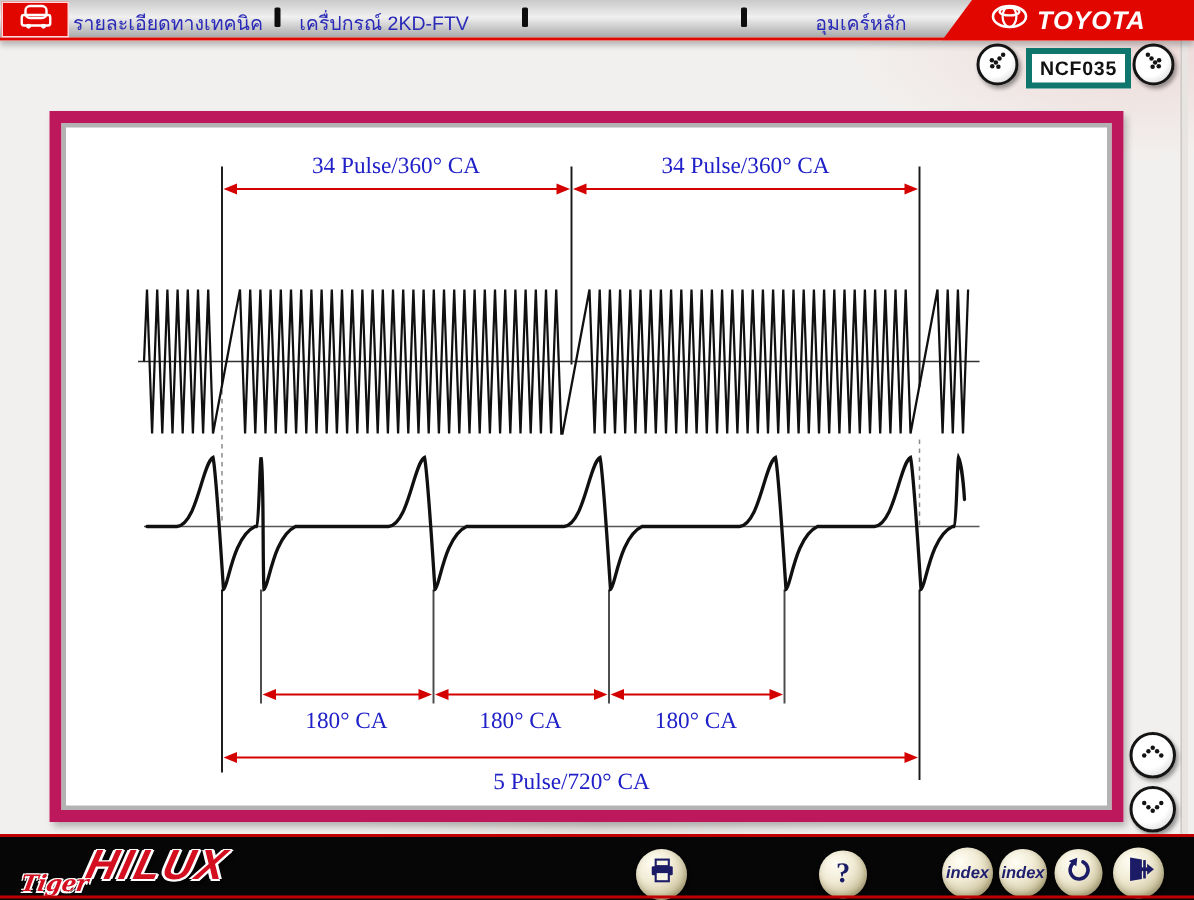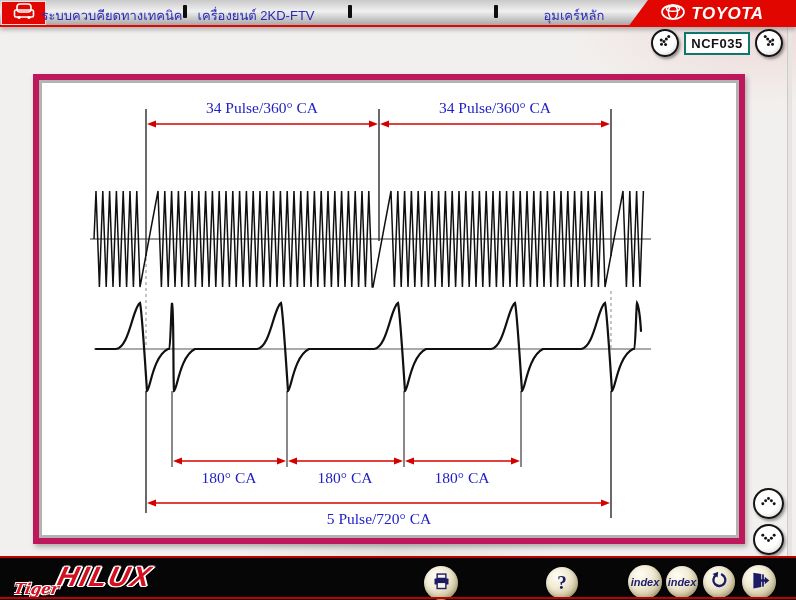--- a/index.html
+++ b/index.html
@@ -25,26 +25,26 @@
   .toyota-wrap{position:absolute;right:0;top:0;height:27px;width:168px;background:#e10600;
       clip-path:polygon(20px 0,100% 0,100% 100%,0 100%);
       display:flex;align-items:center;justify-content:center;gap:5px;}
   .toyota-text{color:#fff;font-weight:bold;font-size:17px;letter-spacing:.5px;font-style:italic;}
 
   
   .round-btn{position:absolute;border-radius:50%;background:radial-gradient(circle at 38% 32%,#ffffff 55%,#dcdcdc 85%,#bdbdbd);
       border:2.5px solid #141414;box-shadow:1.5px 2px 3px rgba(0,0,0,.4);cursor:pointer;
       display:flex;align-items:center;justify-content:center;}
   .code-box{position:absolute;left:684px;top:32px;width:62px;height:19px;background:#fff;
-      border:2px solid #0f766e;display:flex;align-items:center;justify-content:center;
+      border:4px solid #0f766e;display:flex;align-items:center;justify-content:center;
       font-weight:bold;font-size:13px;color:#111;letter-spacing:.5px;}
 
   
   .panel{position:absolute;left:33px;top:74px;width:700px;height:458px;background:#fff;
-      border:6px solid #be185d;box-shadow:2px 3px 5px rgba(0,0,0,.28);}
+      border:8px solid #be185d;box-shadow:2px 3px 5px rgba(0,0,0,.28);}
   .panel-frame{position:absolute;inset:0;border:3px solid #b3b3b3;pointer-events:none;}
   .panel svg{position:absolute;inset:0;width:100%;height:100%;}
   .dim-label{font-family:"Liberation Serif","DejaVu Serif",serif;font-size:15.5px;
       fill:#2020c8;text-anchor:middle;}
 
   
   .bottombar{position:absolute;left:0;top:556px;width:796px;height:44px;background:#060606;
       border-top:2px solid #c00000;}
   .bottombar::after{content:"";position:absolute;left:0;bottom:3px;width:100%;height:2px;background:#c00000;}
   .hilux{position:absolute;left:58px;top:3px;font-size:28px;font-weight:bold;font-style:italic;
@@ -71,23 +71,23 @@
   <div class="car-tab">
     <span>
       <svg width="26" height="20" viewBox="0 0 26 20">
         <rect x="6" y="3" width="14" height="8" rx="3" fill="none" stroke="#fff" stroke-width="1.6"></rect>
         <rect x="3.5" y="9" width="19" height="7" rx="1.5" fill="none" stroke="#fff" stroke-width="1.6"></rect>
         <circle cx="8" cy="16.5" r="1.6" fill="#fff"></circle>
           <circle cx="18" cy="16.5" r="1.6" fill="#fff"></circle>
       </svg>
     </span>
   </div>
-  <span class="menu-item" style="left:112px">ระบบควบคียดทางเทคนิค</span>
+  <span class="menu-item" style="left:112px">รายละเอียดทางเทคนิค</span>
   <div class="menu-sep" style="left:183px"></div>
-  <span class="menu-item" style="left:256px">เครื่องยนต์ 2KD-FTV</span>
+  <span class="menu-item" style="left:256px">เครื่ปกรณ์ 2KD-FTV</span>
   <div class="menu-sep" style="left:348px"></div>
   <div class="menu-sep" style="left:494px"></div>
   <span class="menu-item" style="left:574px">อุมเคร์หลัก</span>
   <div class="toyota-wrap">
     <span>
       <svg width="26" height="18" viewBox="0 0 26 18">
         <ellipse cx="13" cy="9" rx="11" ry="7" fill="none" stroke="#fff" stroke-width="1.7"></ellipse>
         <ellipse cx="13" cy="9" rx="4.6" ry="7" fill="none" stroke="#fff" stroke-width="1.5"></ellipse>
         <ellipse cx="13" cy="5.8" rx="6.6" ry="2.5" fill="none" stroke="#fff" stroke-width="1.5"></ellipse>
       </svg>

